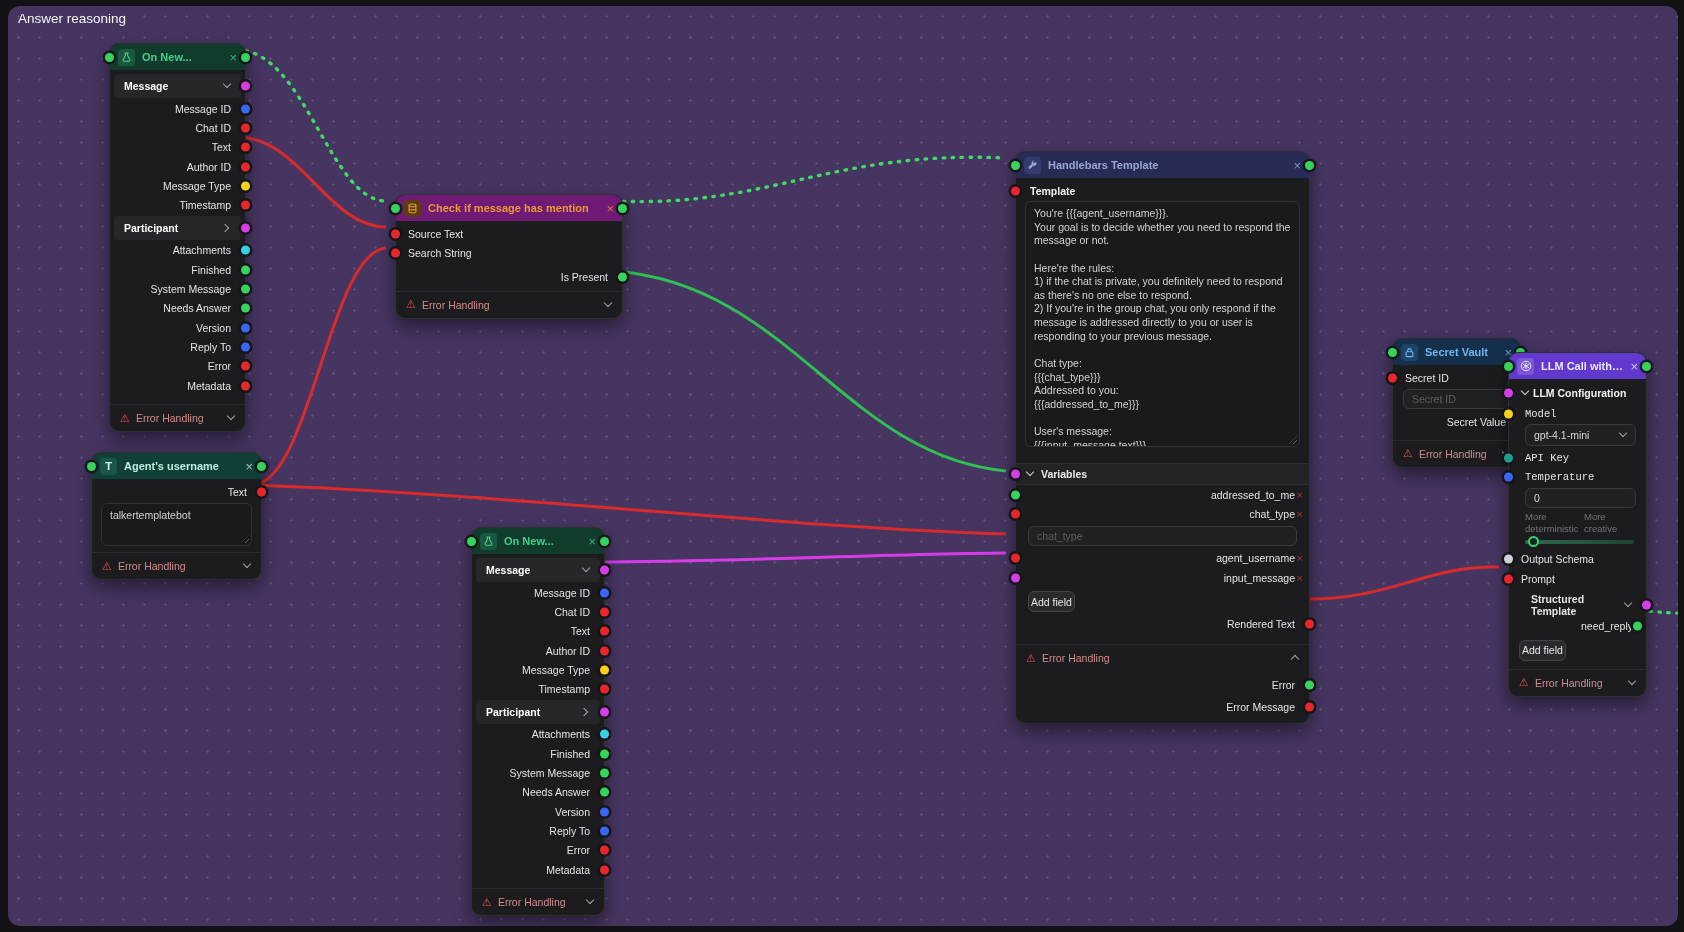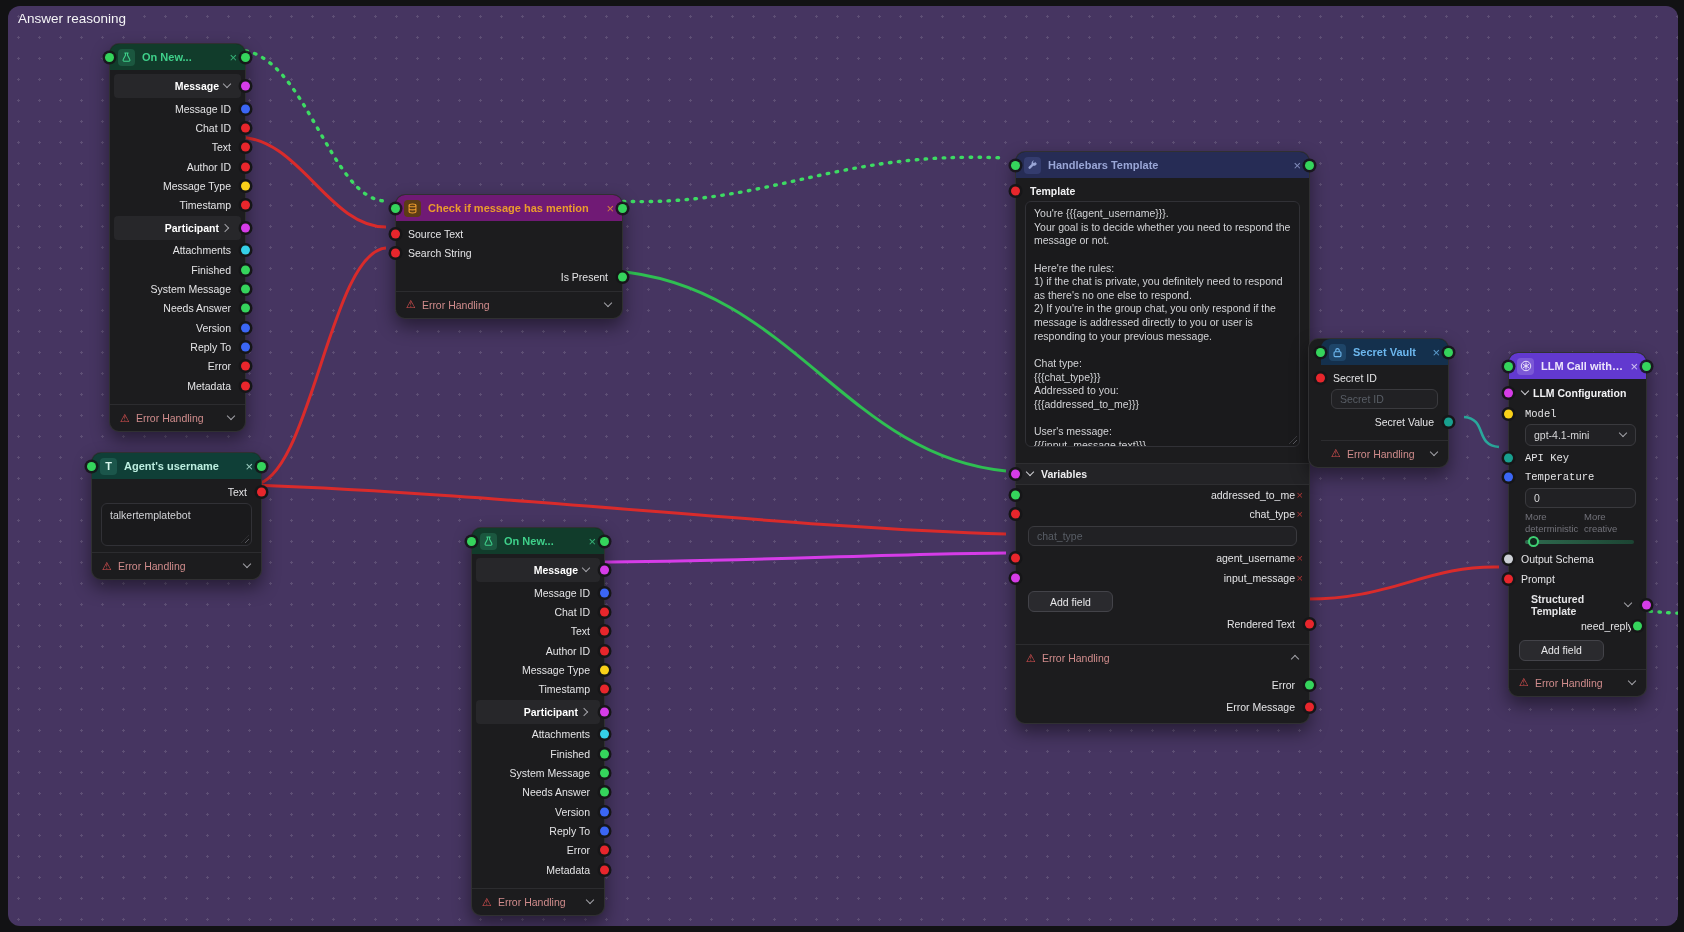--- a/index.html
+++ b/index.html
@@ -23,21 +23,21 @@
     border-radius:9px 9px 0 0;font-size:11px;font-weight:700;position:relative;}
   .hd .ttl{white-space:nowrap;overflow:hidden;text-overflow:ellipsis;}
   .icbx{width:17px;height:17px;border-radius:4px;display:flex;align-items:center;
     justify-content:center;flex:0 0 auto;}
   .x{margin-left:auto;font-size:13px;line-height:1;opacity:.8;cursor:pointer;font-weight:400;}
   .body{padding-top:3px;position:relative;}
   .row{position:relative;display:flex;align-items:center;gap:4px;height:19.3px;
     font-size:10.5px;color:#e4e4e6;padding:0 14px;}
   .r-right{justify-content:flex-end;}
   .row.group{height:24px;font-weight:700;color:#fff;background:#27272a;border-radius:4px;
-    margin:1px 4px;padding:0 10px;}
+    margin:1px 4px;padding:0 10px;justify-content:space-between;}
   .row.group .port.pr{right:-9px;}
   .port{position:absolute;width:9px;height:9px;border-radius:50%;top:50%;
     transform:translateY(-50%);box-shadow:0 0 0 2.5px #161618;z-index:5;}
   .pr{right:-5px;} .pl{left:-5px;}
   .hport{position:absolute;width:9px;height:9px;border-radius:50%;top:8.5px;
     background:#35d45c;box-shadow:0 0 0 2.5px rgba(20,20,22,.85);z-index:6;}
   .hport.l{left:-5px;} .hport.r{right:-5px;}
   .p-green{background:#35d45c}.p-red{background:#e8262c}.p-blue{background:#3b66f5}
   .p-yellow{background:#fad119}.p-mag{background:#d63ce8}
   .p-teal{background:#18a08f}.p-gray{background:#cdd0d6}
@@ -58,41 +58,41 @@
     background:repeating-linear-gradient(135deg,transparent 0 2px,#5a5a60 2px 3px);
     clip-path:polygon(100% 0,100% 100%,0 100%);}
   .inp{display:block;background:#212124;border:1px solid #3a3a3e;border-radius:6px;height:20px;
     padding:0 8px;font-size:10.5px;color:#d8d8da;outline:none;box-sizing:border-box;
     font-family:"Liberation Sans","DejaVu Sans",sans-serif;}
   .inp::placeholder{color:#595e66;}
   .sel{display:flex;align-items:center;justify-content:space-between;background:#212124;
     border:1px solid #3a3a3e;border-radius:6px;height:20px;padding:0 8px;font-size:10.5px;
     color:#d8d8da;}
   .btn{display:inline-flex;align-items:center;background:#2a2a2e;border:1px solid #434349;
-    border-radius:6px;height:19px;padding:0 21px;font-size:10.5px;color:#e8e8ea;cursor:pointer;}
+    border-radius:6px;height:19px;padding:0 2px;font-size:10.5px;color:#e8e8ea;cursor:pointer;}
   .strip{display:flex;align-items:center;gap:7px;height:20px;padding:0 10px;background:#232326;
     border-top:1px solid #2e2e31;border-bottom:1px solid #2e2e31;font-size:10.5px;
     font-weight:700;color:#ededef;position:relative;margin-top:16px;}
   .del{position:absolute;right:6px;color:#a83434;font-size:11px;cursor:pointer;}
   .lblrow{position:relative;display:flex;align-items:center;height:16px;padding:0 14px;
     font-size:10.5px;font-weight:700;color:#f0f0f2;margin-top:2px;}
   .slider{height:4px;border-radius:2px;background:linear-gradient(90deg,#2f6b4f,#1c4433);
     margin:5px 12px 2px 16px;position:relative;}
   .slider::before{content:'';position:absolute;left:3px;top:-3.5px;width:11px;height:11px;
     border-radius:50%;background:#10271d;border:2px solid #3ecf73;box-sizing:border-box;}
   .morerow{display:flex;justify-content:space-between;margin:3px 14px 0 16px;font-size:9.5px;
     line-height:1.25;color:#72727a;}
 
   
   #n-onnew1{left:101px;top:37px;width:135px;}
   #n-check {left:387px;top:188px;width:226px;}
   #n-agent {left:83px;top:446px;width:169px;}
   #n-onnew2{left:463px;top:521px;width:132px;}
   #n-hbs   {left:1007px;top:145px;width:293px;}
-  #n-vault {left:1300px;top:332px;width:127px;padding-left:12px;}
+  #n-vault {left:1384px;top:332px;width:127px;}
   #n-llm   {left:1500px;top:346px;width:137px;}
 
   #n-onnew1 .hd,#n-onnew2 .hd{background:#113c2b;color:#3fd08a;}
   #n-onnew1 .icbx,#n-onnew2 .icbx{background:#1b573f;color:#3fd08a;}
   #n-check .hd{background:#701a75;color:#eb9b2d;}
   #n-check .icbx{background:#5c3c15;color:#eb9b2d;}
   #n-agent .hd{background:#0f3f37;color:#bdeee0;}
   #n-agent .icbx{background:#1b564b;color:#d9f6ee;font-weight:700;font-size:11px;}
   #n-hbs .hd{background:#262c55;color:#9aa6d6;}
   #n-hbs .icbx{background:#343c6e;color:#9aa6d6;}

